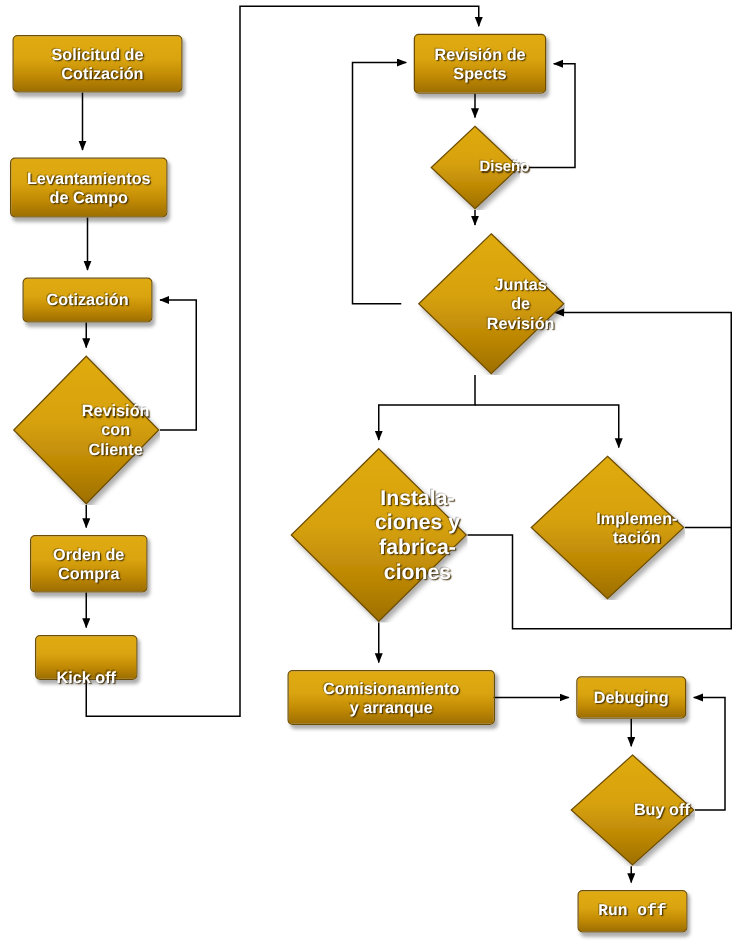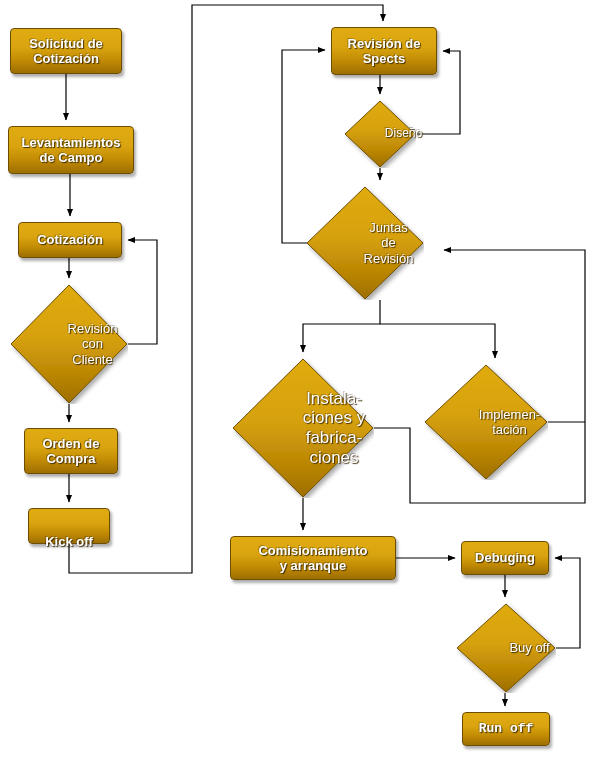--- a/index.html
+++ b/index.html
@@ -21,21 +21,21 @@
   .rect .lbl{
     color:#ffffff;font-weight:bold;line-height:1.18;
     text-shadow:1px 1px 1px rgba(60,40,0,0.95), -1px -1px 0 rgba(0,0,0,0.25);
     padding:0 4px;
   }
 
   
   .diamond{background:transparent;}
   .diamond .dshape{position:absolute;left:0;top:0;width:100%;height:100%;}
   .diamond .lbl{
-    position:relative;z-index:2;color:#ffffff;font-weight:normal;line-height:1.16;
+    position:relative;z-index:2;color:#ffffff;font-weight:bold;line-height:1.16;
     text-shadow:1px 1px 1px rgba(60,40,0,0.95), -1px -1px 0 rgba(0,0,0,0.25);
     padding-left:47px;
   }
 </style>
 </head>
 <body>
 
 <div id="canvas">
 
   <svg class="lines" viewBox="0 0 600 758" xmlns="http://www.w3.org/2000/svg">
@@ -62,21 +62,21 @@
         <polyline points="374,428 410,428 410,503 585,503 585,250 444,250" fill="none" stroke="#000000" stroke-width="1.2" marker-end="url(#arrowhead)"></polyline>
         <polyline points="548,422 585,422" fill="none" stroke="#000000" stroke-width="1.2"></polyline>
         <polyline points="376,558 455,558" fill="none" stroke="#000000" stroke-width="1.2" marker-end="url(#arrowhead)"></polyline>
         <polyline points="505,575 505,597" fill="none" stroke="#000000" stroke-width="1.2" marker-end="url(#arrowhead)"></polyline>
         <polyline points="556,648 580,648 580,558 555,558" fill="none" stroke="#000000" stroke-width="1.2" marker-end="url(#arrowhead)"></polyline>
         <polyline points="505,693 505,706" fill="none" stroke="#000000" stroke-width="1.2" marker-end="url(#arrowhead)"></polyline>
       </g>
   </svg>
 
   <div id="node-layer">
-      <div class="node rect" style="left: 10px; top: 28px; width: 112px; height: 46px;">
+      <div class="node rect" style="left: 10px; top: 28px; width: 136px; height: 46px; text-align: right;">
         <div class="lbl" style="font-size: 13px;">Solicitud de<br>Cotización</div>
       </div>
       <div class="node rect" style="left: 8px; top: 126px; width: 126px; height: 48px;">
         <div class="lbl" style="font-size: 13px;">Levantamientos<br>de Campo</div>
       </div>
       <div class="node rect" style="left: 18px; top: 222px; width: 104px; height: 36px;">
         <div class="lbl" style="font-size: 13px;">Cotización</div>
       </div>
       <div class="node diamond" style="left: 10px; top: 284px; width: 118px; height: 120px;">
         <svg class="dshape" viewBox="0 0 118 120">
@@ -114,21 +114,21 @@
               <stop offset="100%" stop-color="#9d6f02"></stop>
             </linearGradient>
             <filter id="sh-diseno" x="-25%" y="-25%" width="160%" height="160%">
               <feDropShadow dx="2.5" dy="3" stdDeviation="2" flood-color="#000" flood-opacity="0.33"></feDropShadow>
             </filter>
           </defs>
           <polygon points="36,1 71,34 36,67 1,34" fill="url(#grad-diseno)" stroke="#6d4d02" stroke-width="1" filter="url(#sh-diseno)"></polygon>
         </svg>
         <div class="lbl" style="font-size: 12px;">Diseño</div>
       </div>
-      <div class="node diamond" style="left: 306px; top: 186px; width: 118px; height: 114px;">
+      <div class="node diamond" style="left: 334px; top: 186px; width: 118px; height: 114px;">
         <svg class="dshape" viewBox="0 0 118 114">
           <defs>
             <linearGradient id="grad-juntas-revision" x1="0" y1="0" x2="0" y2="1">
               <stop offset="0%" stop-color="#e0ab11"></stop>
               <stop offset="45%" stop-color="#d6a10e"></stop>
               <stop offset="75%" stop-color="#bc8704"></stop>
               <stop offset="100%" stop-color="#9d6f02"></stop>
             </linearGradient>
             <filter id="sh-juntas-revision" x="-25%" y="-25%" width="160%" height="160%">
               <feDropShadow dx="2.5" dy="3" stdDeviation="2" flood-color="#000" flood-opacity="0.33"></feDropShadow>

